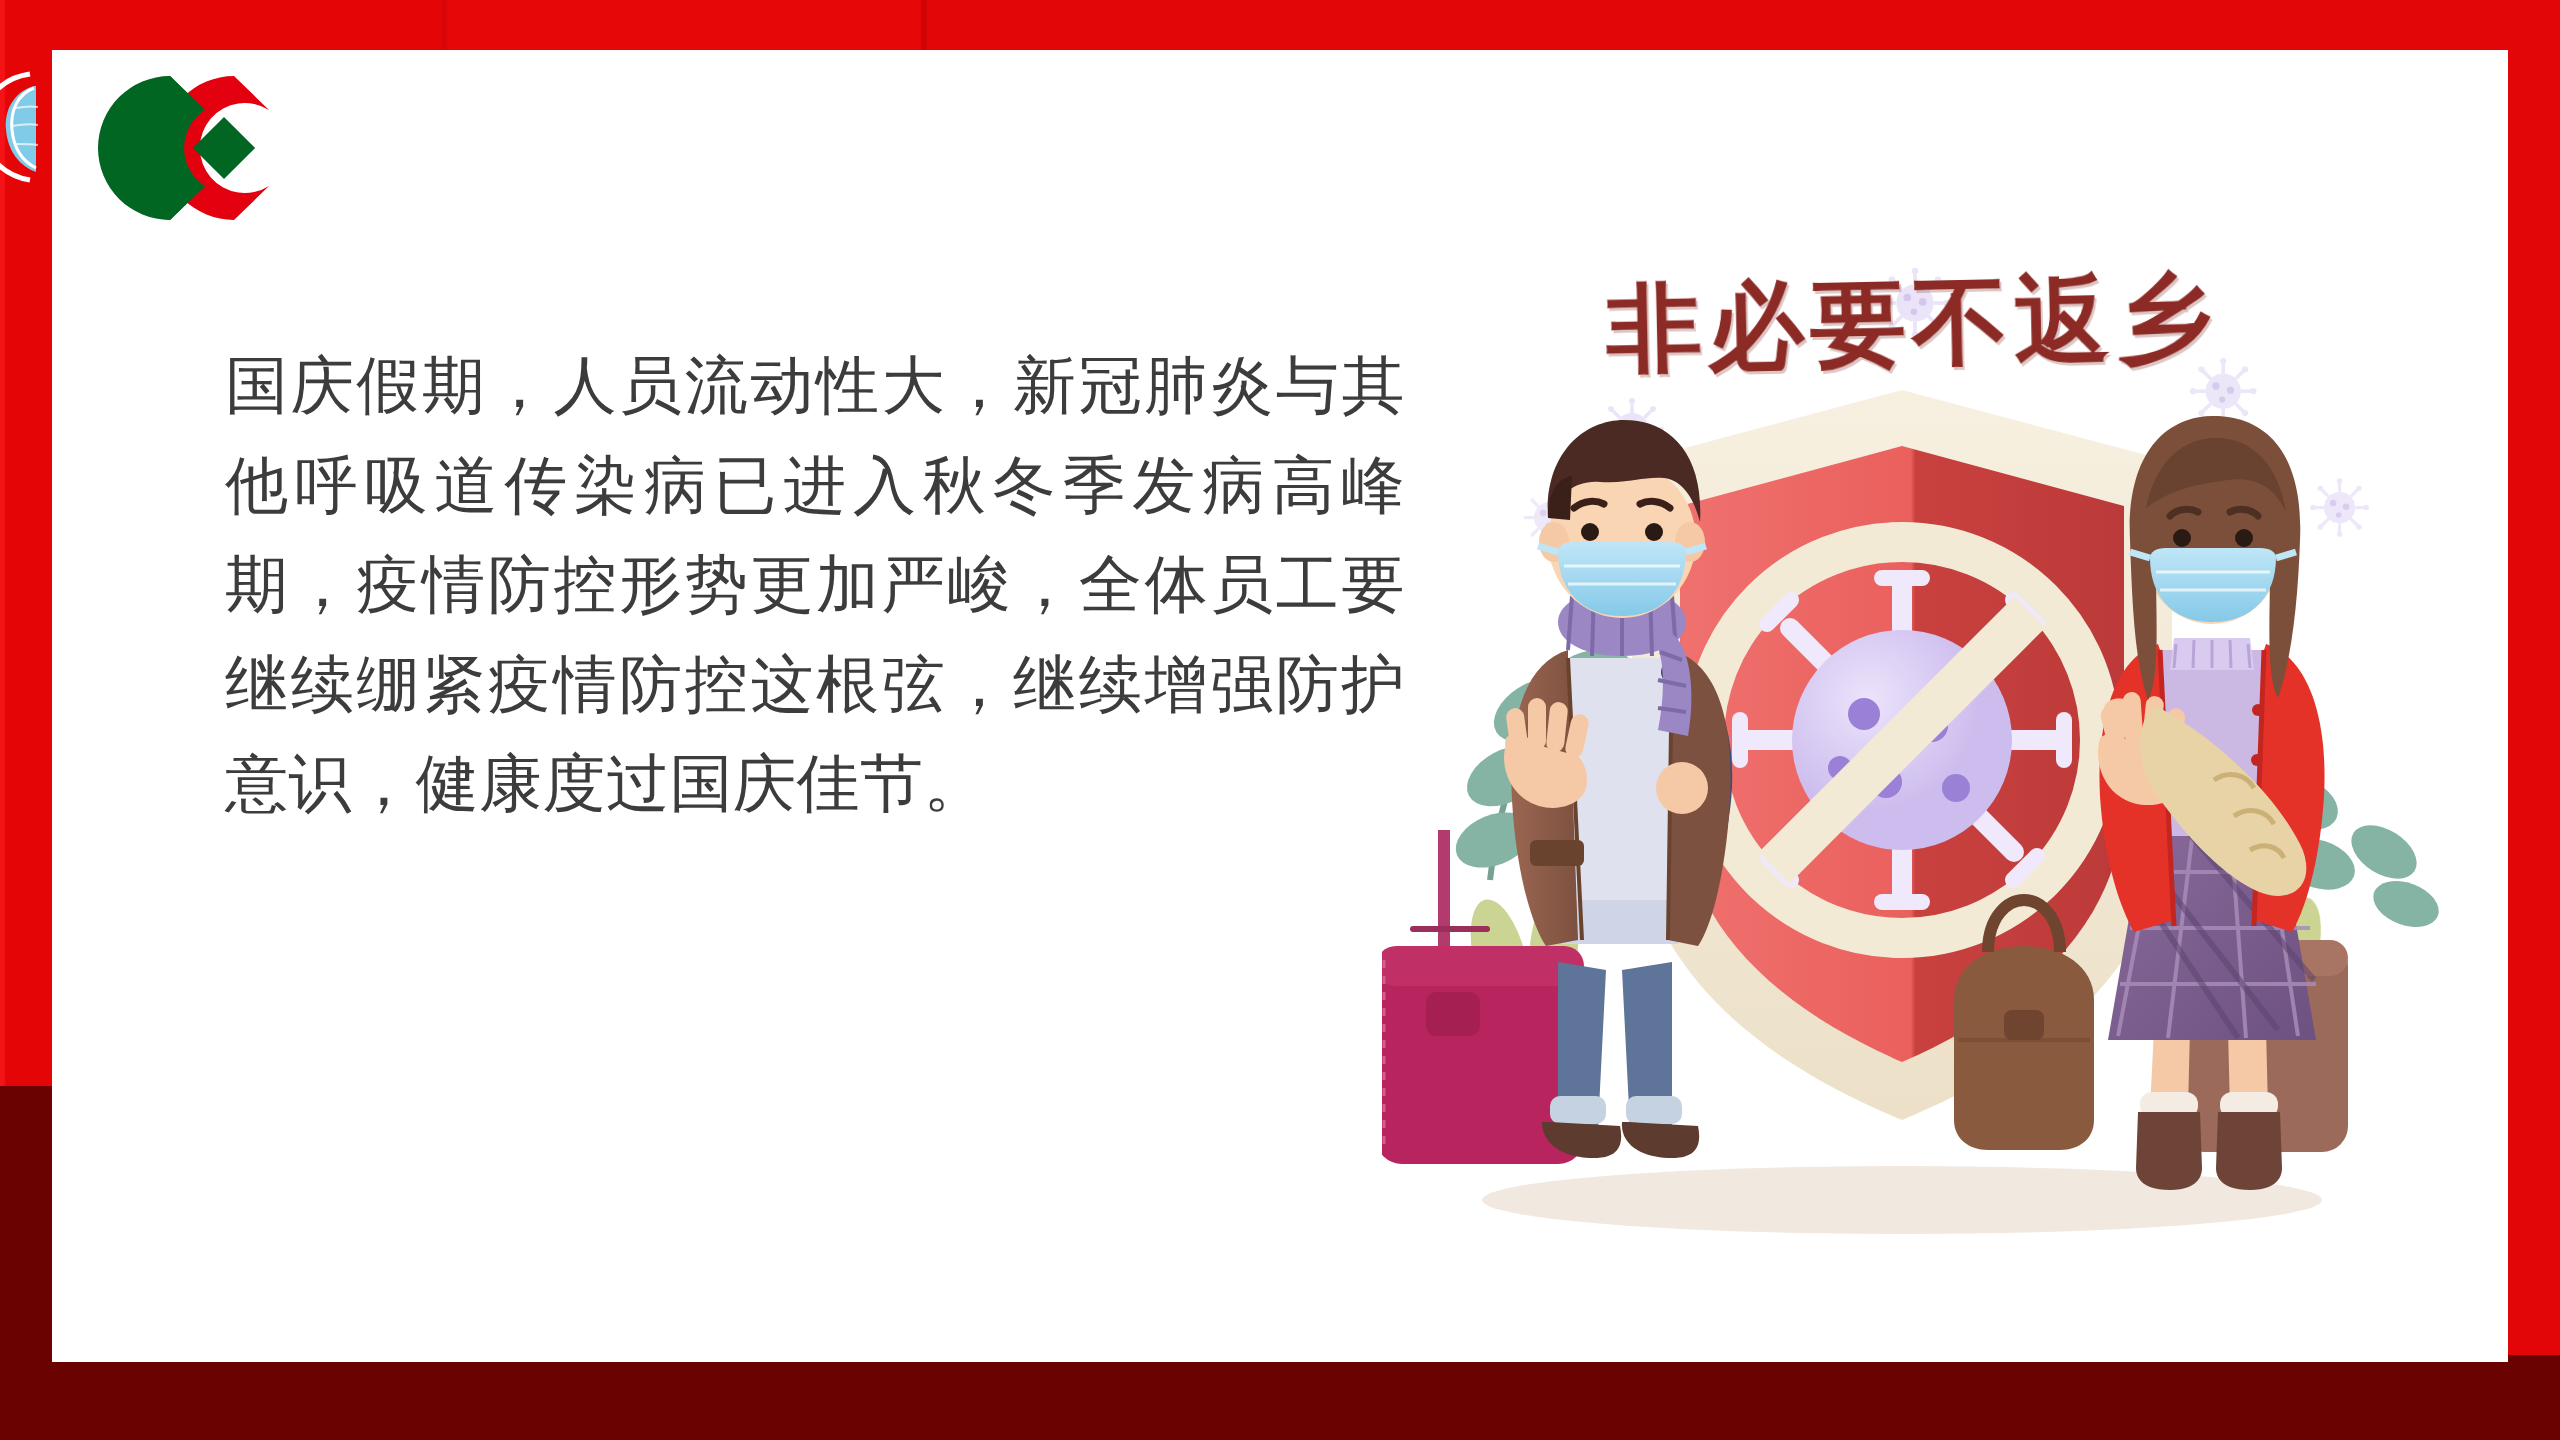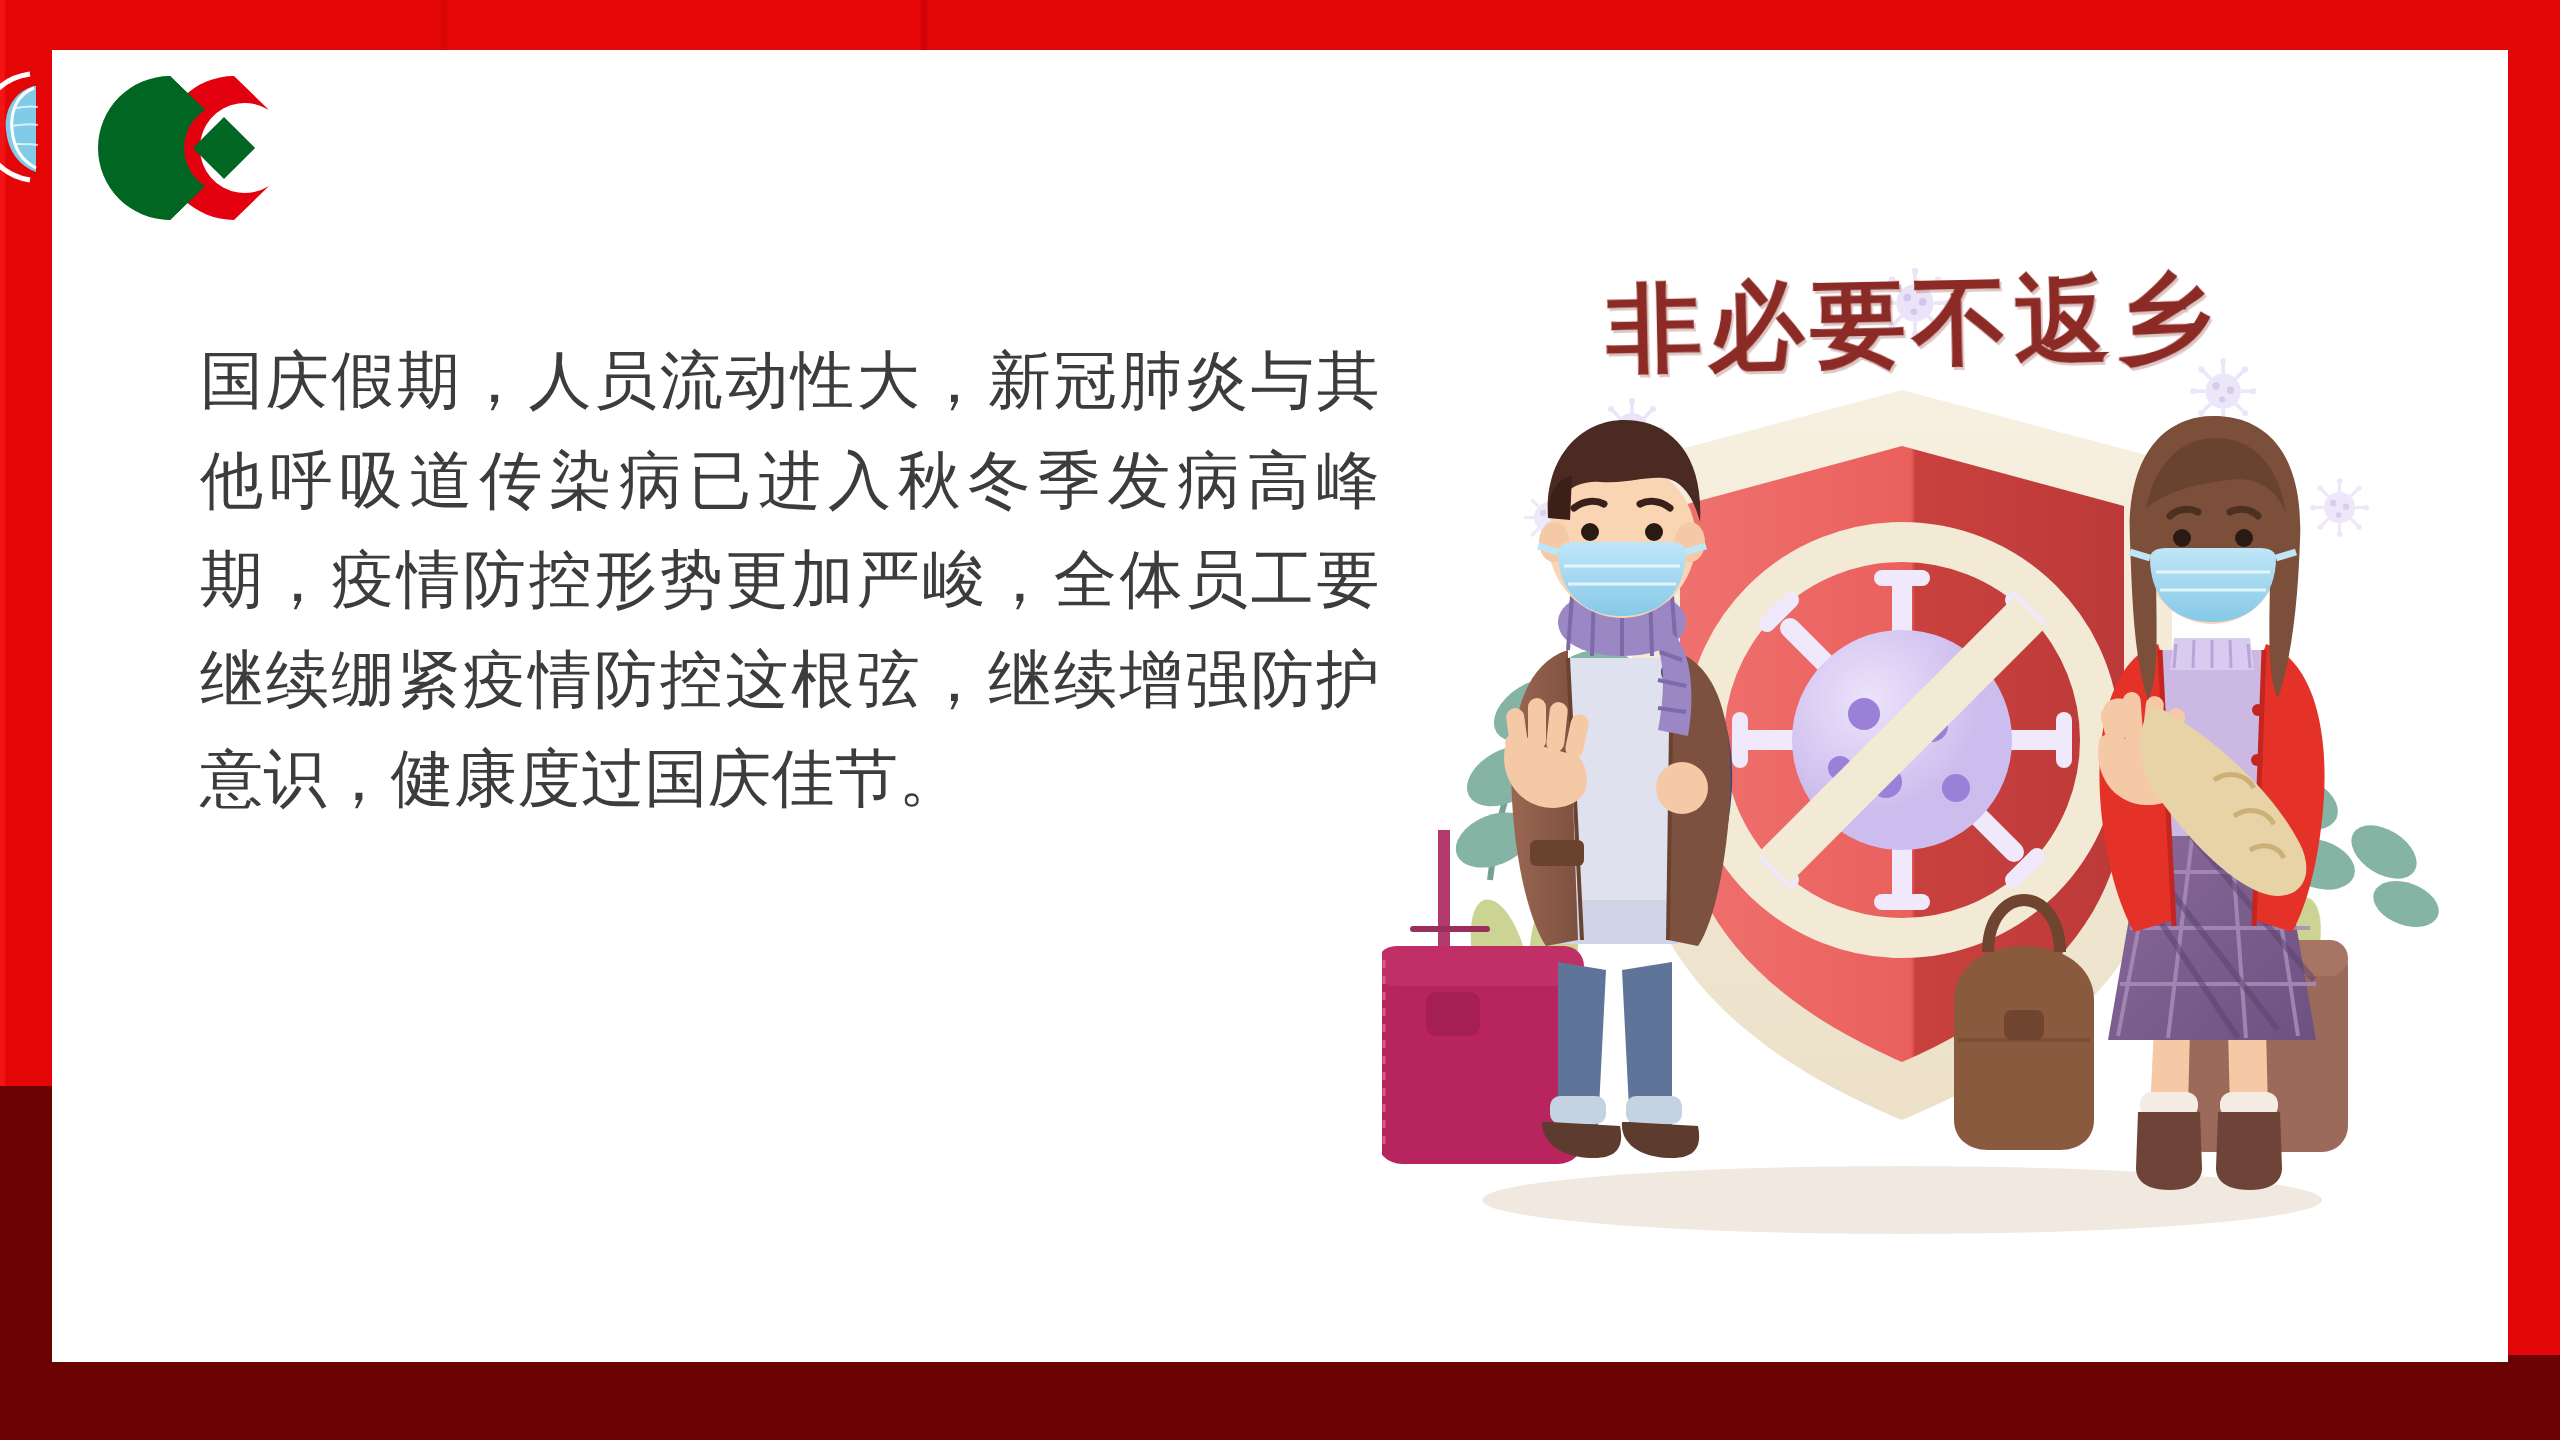--- a/index.html
+++ b/index.html
@@ -78,31 +78,31 @@
     position: absolute;
     left: 22px;
     top: 8px;
     width: 250px;
     height: 180px;
   }
 
   
   .body-text {
     position: absolute;
-    left: 148px;
+    left: 173px;
     top: 286px;
     width: 1180px;
     color: #3c3c3c;
     font-size: 63px;
     line-height: 1.58;
     letter-spacing: 0.5px;
     font-weight: 400;
     text-align: justify;
     text-justify: inter-character;
-    font-family: Liberation Mono, monospace;
+    font-family: Liberation Sans, sans-serif;
     white-space: pre-wrap;
   }
 
   
   .illus {
     position: absolute;
     left: 1330px;
     top: 190px;
     width: 1060px;
     height: 1050px;

